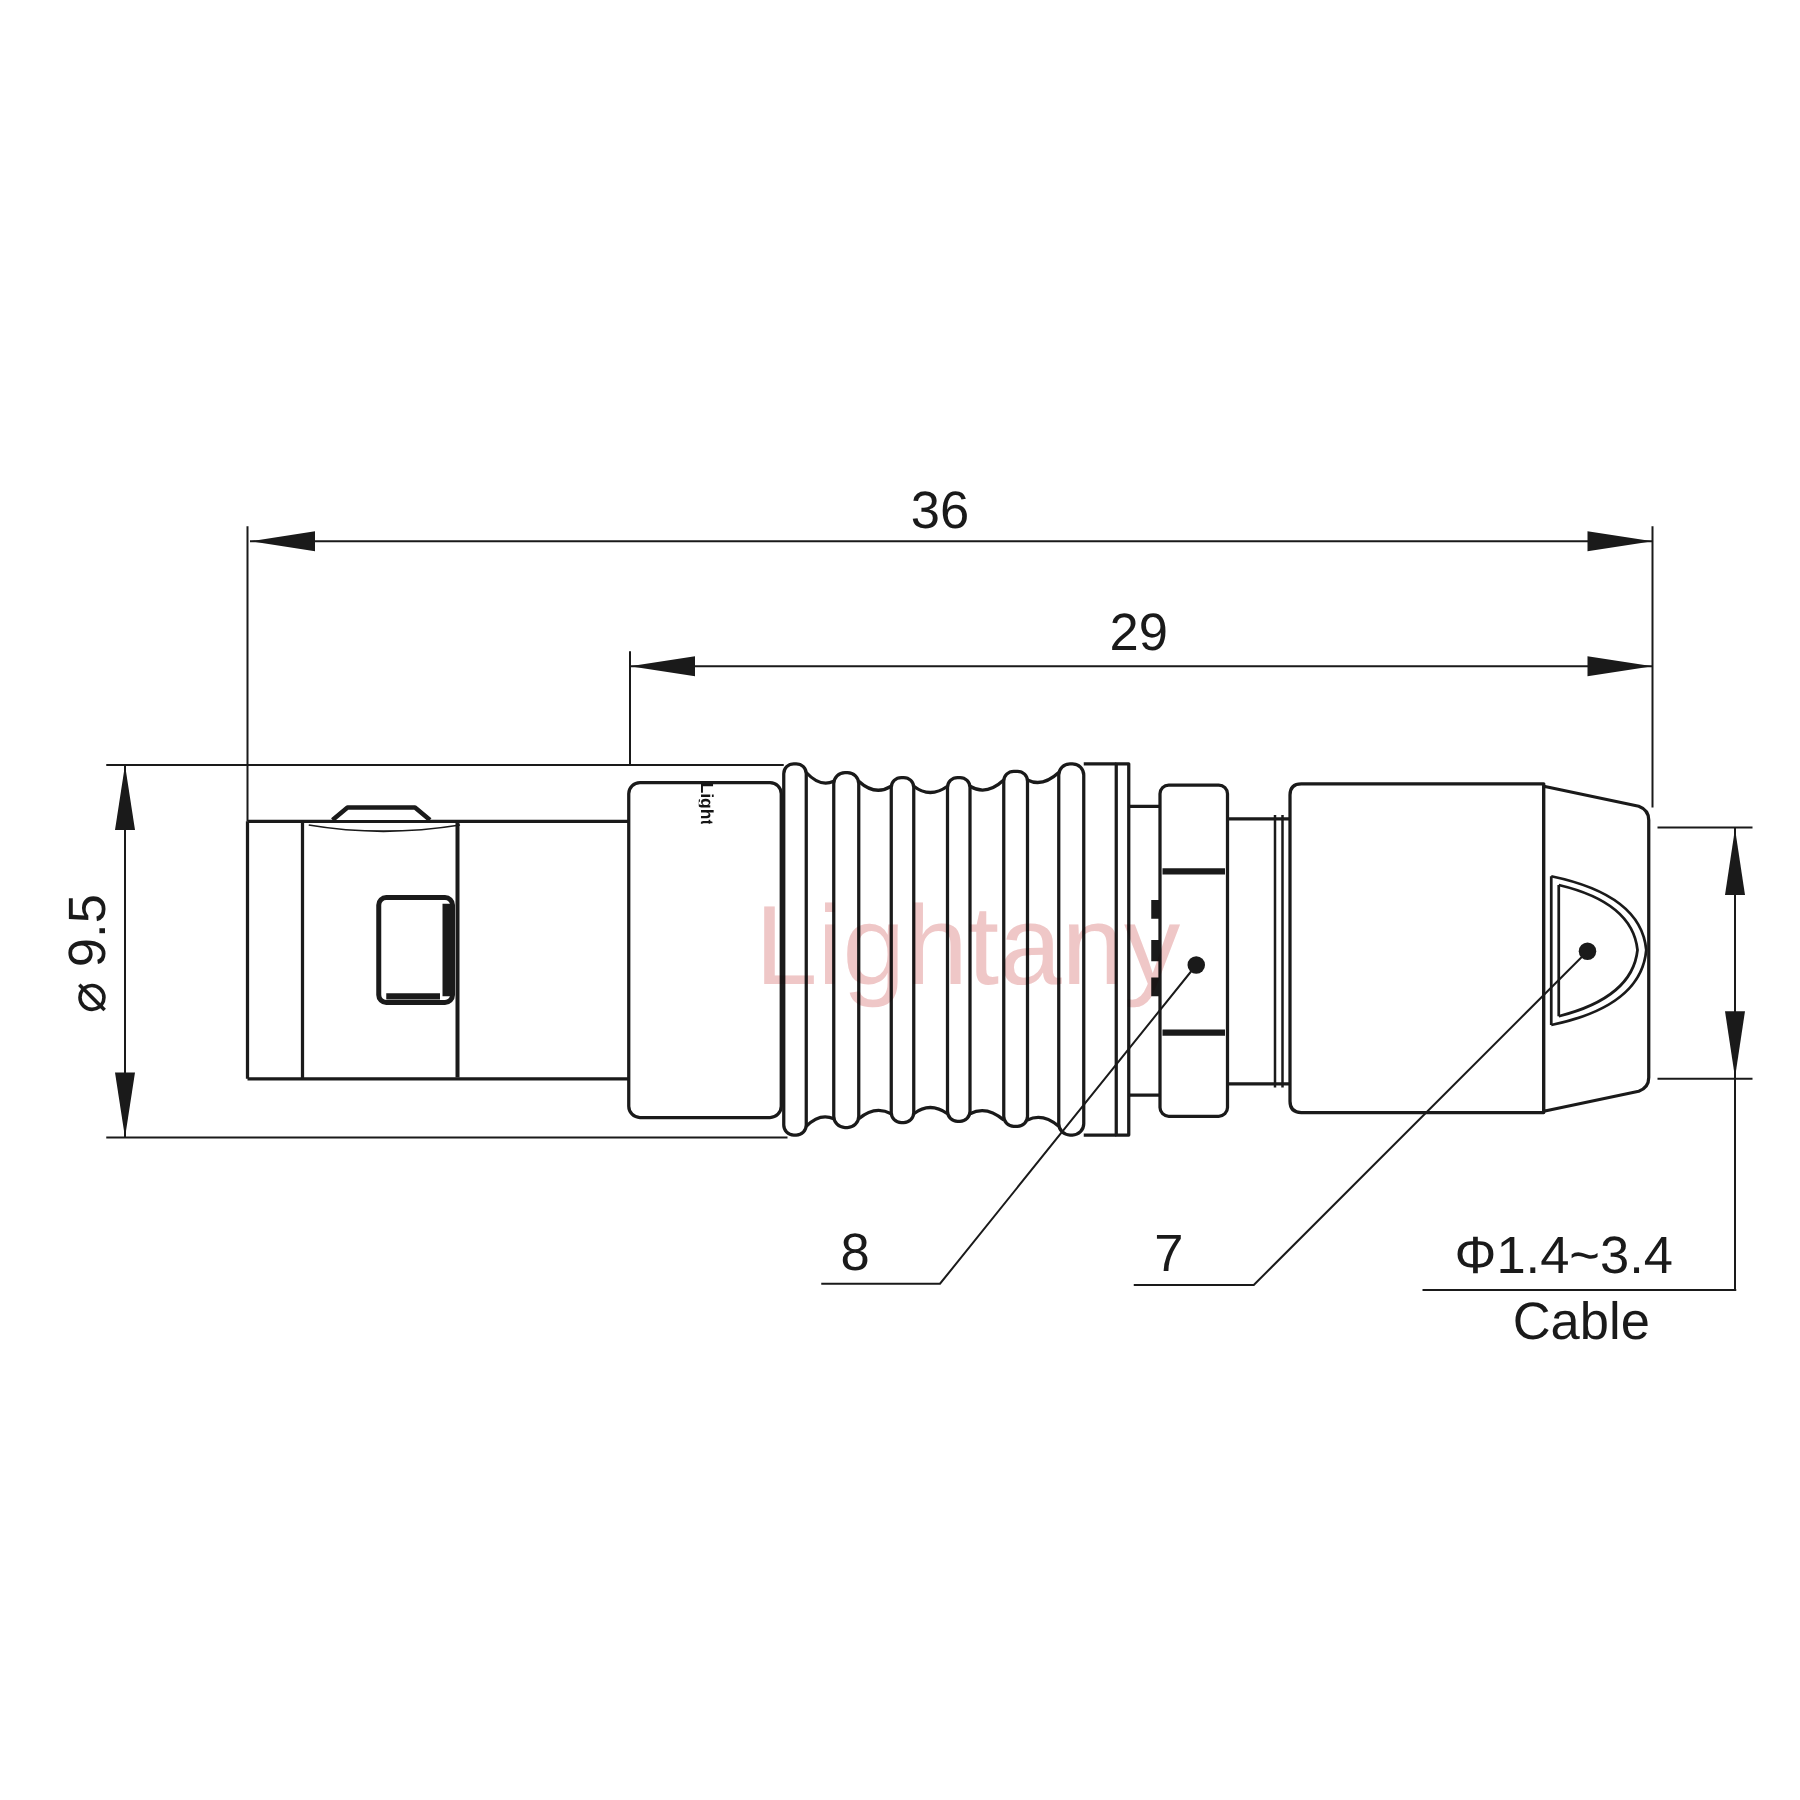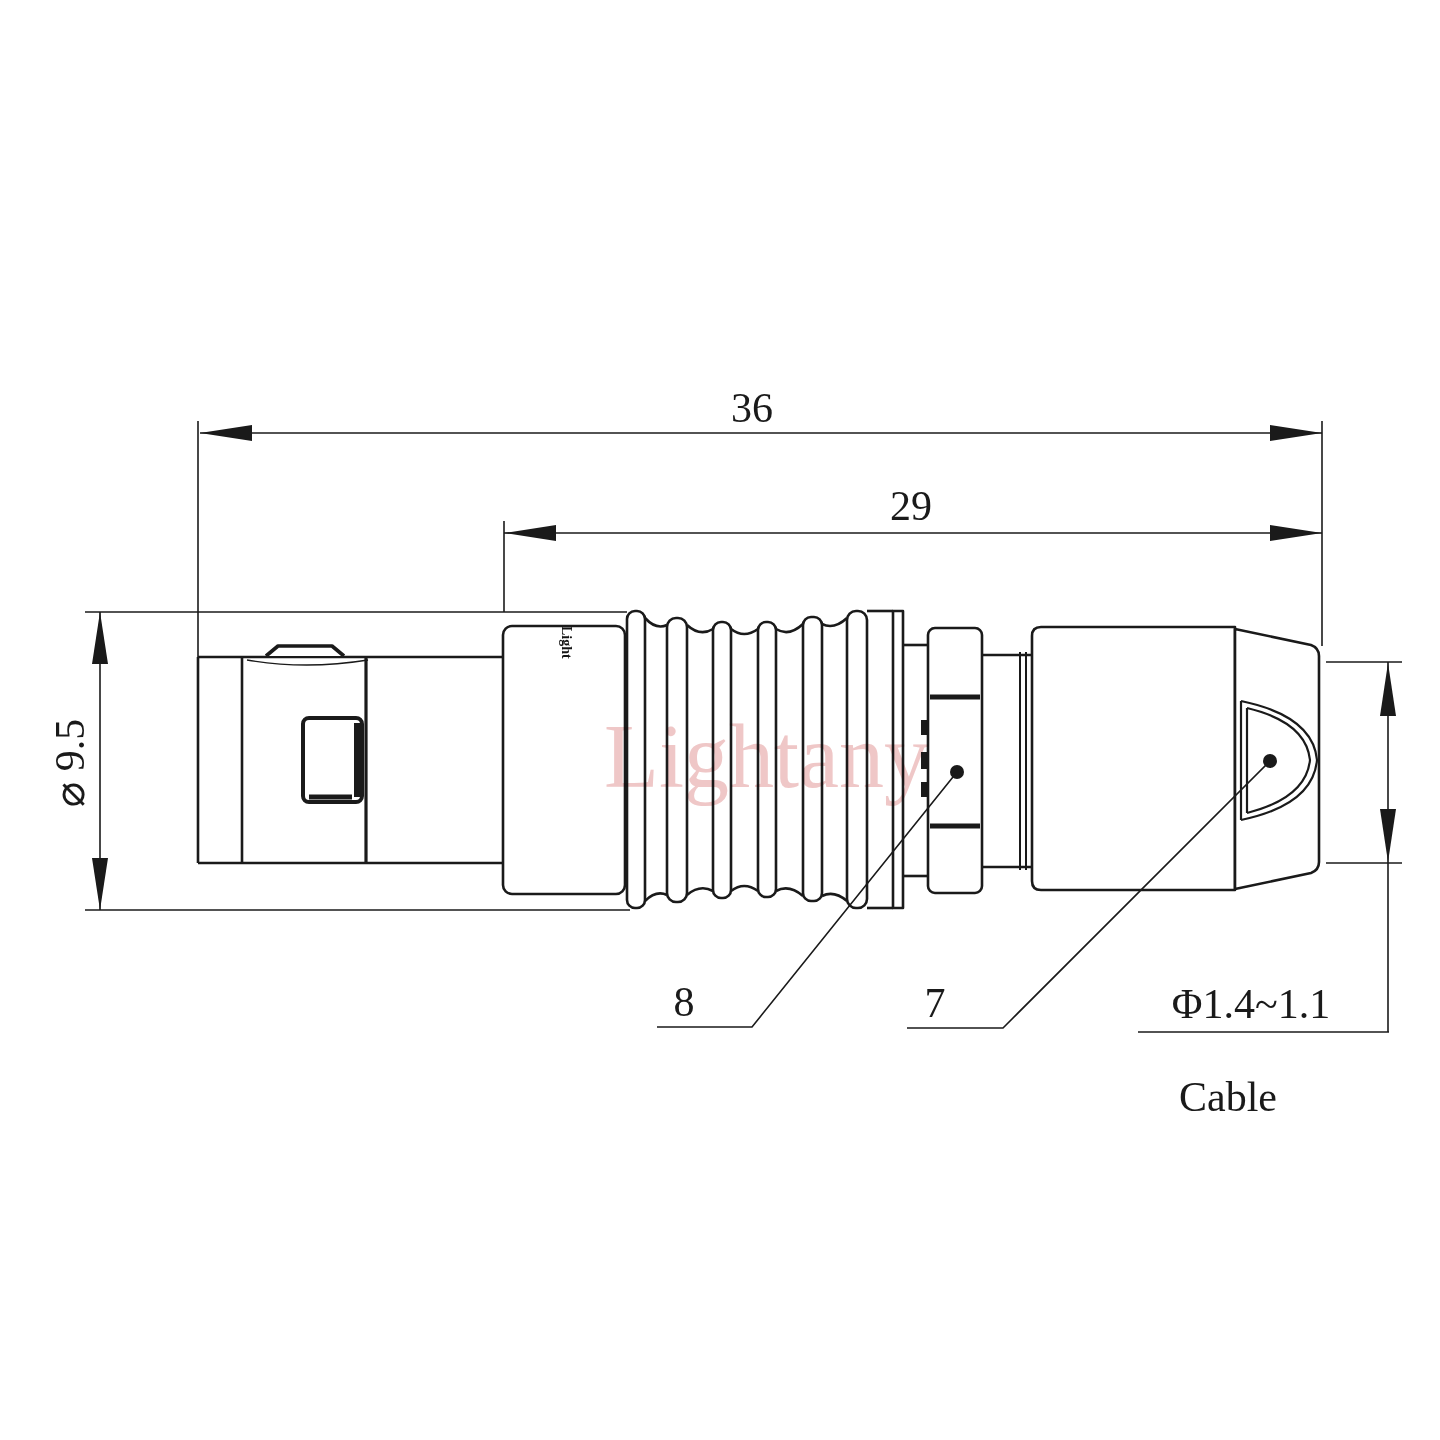--- a/index.html
+++ b/index.html
@@ -1,19 +1,19 @@
 <!DOCTYPE html>
 <html><head>
 <meta charset="utf-8">
 <style>
   html,body{margin:0;padding:0;background:#ffffff;}
   #canvas{
     position:relative;width:1440px;height:1440px;background:#ffffff;
     overflow:hidden;
-    font-family:Liberation Serif, serif;
+    font-family:Liberation Sans, sans-serif;
     color:#1a1a1a;
   }
   #drawing-svg{position:absolute;left:0;top:0;}
   .dim-label{
     position:absolute;transform:translate(-50%,-50%);
     font-size:42px;line-height:1;color:#1a1a1a;white-space:nowrap;
   }
   .dim-label.rot{transform:translate(-50%,-50%) rotate(-90deg);}
   .watermark{
     position:absolute;left:604px;top:712px;
@@ -166,22 +166,22 @@
   <div class="dim-label" style="left:752px;top:408px;">36</div>
 
   <div class="dim-label" style="left:911px;top:506px;">29</div>
 
   <div class="dim-label rot" style="left:70px;top:763px;">⌀ 9.5</div>
 
   <div class="dim-label" style="left:684px;top:1002px;">8</div>
 
   <div class="dim-label" style="left:935px;top:1003px;">7</div>
 
-  <div class="dim-label" style="left:1251px;top:1004px;">Φ1.4~1.1</div>
+  <div class="dim-label" style="left:1251px;top:1004px;">Φ1.4~3.4</div>
 
-  <div class="dim-label" style="left:1228px;top:1057px;margin-top:40px;">Cable</div>
+  <div class="dim-label" style="left:1265px;top:1057px;">Cable</div>
 
   <div class="part-logo">
     <span>Lightany</span>
   </div>
 
   <div class="watermark">Lightany</div>
 </div>
 
 </body></html>

